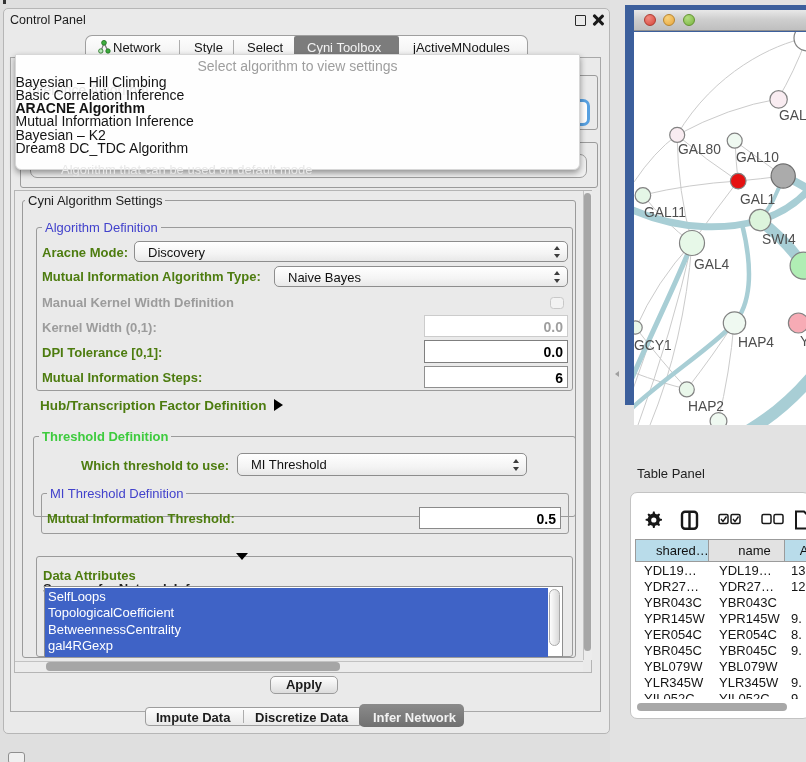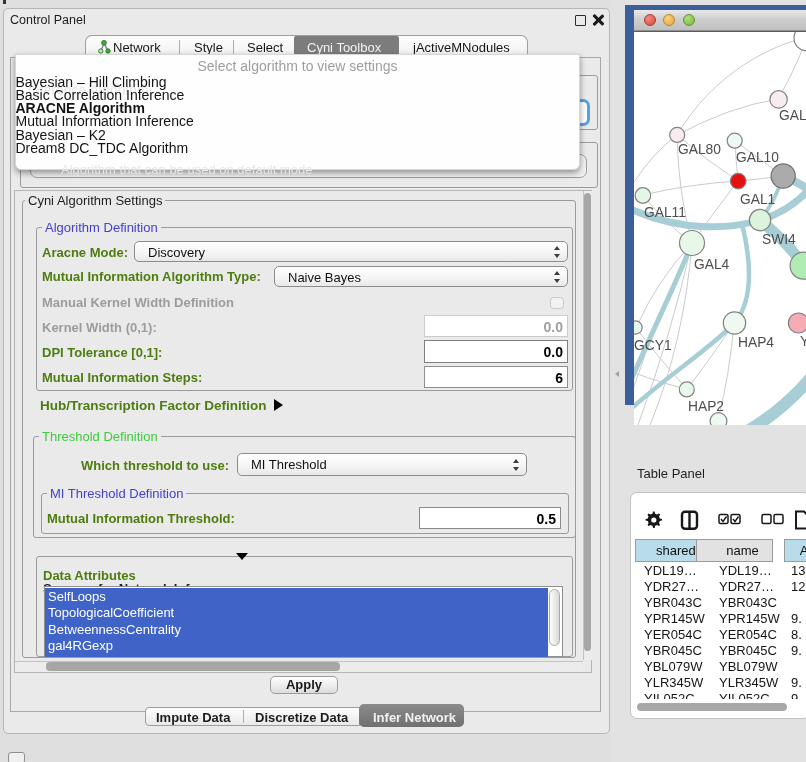--- a/index.html
+++ b/index.html
@@ -144,21 +144,21 @@
   <div class="abs lbl dis" style="left:42px;top:320px;">Kernel Width (0,1):</div>
   <div class="abs field" style="left:424px;top:315px;width:144px;height:22px;border:1px solid #cccccc;color:#9f9f9f;padding:3px 4px 0 0;">0.0</div>
   <div class="abs lbl" style="left:42px;top:345px;">DPI Tolerance [0,1]:</div>
   <div class="abs field" style="left:424px;top:340px;width:144px;height:23px;border:1px solid #7f7f7f;color:#000;padding:3px 4px 0 0;">0.0</div>
   <div class="abs lbl" style="left:42px;top:370px;">Mutual Information Steps:</div>
   <div class="abs field" style="left:424px;top:366px;width:144px;height:22px;border:1px solid #8f8f8f;color:#000;padding:3px 4px 0 0;">6</div>
 
   <div class="abs lbl" style="left:40px;top:398px;font-size:13.5px;">Hub/Transcription Factor Definition</div>
   <div class="abs" style="left:274px;top:399px;width:0;height:0;border-top:6px solid transparent;border-bottom:6px solid transparent;border-left:9px solid #000;"></div>
 
-  <div class="abs group" style="left:33px;top:436px;width:543px;height:102px;">
+  <div class="abs group" style="left:33px;top:436px;width:543px;height:81px;font-weight:bold;">
     <span class="gtitle" style="color:#3ecb3e;">Threshold Definition</span>
   </div>
   <div class="abs lbl" style="left:81px;top:458px;">Which threshold to use:</div>
   <div class="abs group" style="left:41px;top:493px;width:528px;height:41px;">
     <span class="gtitle" style="color:#4242cc;">MI Threshold Definition</span>
   </div>
   <div class="abs combo" style="left:237px;top:453px;width:290px;height:23px;">
       <span class="ct">MI Threshold</span>
       <span class="spin">
         <i></i>
@@ -293,21 +293,21 @@
         <rect x="86" y="4.5" width="9" height="9" rx="1.5" stroke-width="1.5"></rect>
         <path d="M76,9 l2,2.5 l3.5,-5" stroke-width="1.4"></path>
         <path d="M88,9 l2,2.5 l3.5,-5" stroke-width="1.4"></path>
         <rect x="117" y="4.5" width="9" height="9" rx="1.5" stroke-width="1.5"></rect>
         <rect x="129" y="4.5" width="9" height="9" rx="1.5" stroke-width="1.5"></rect>
         <path d="M151,1.5 h8 l4,4 v13 h-12 z" stroke-width="2"></path>
       </g>
     </svg>
     <div id="thead">
       <div class="hc" style="left:0px;width:74px;text-indent:20px;">shared…</div>
-      <div class="hc" style="left:61px;width:77px;background:#e2e2e2;text-indent:16px;">name</div>
+      <div class="hc" style="left:73px;width:77px;background:#e2e2e2;text-indent:16px;">name</div>
       <div class="hc" style="left:149px;width:40px;">A</div>
     </div>
     <div class="abs" style="left:4px;top:69px;width:176px;height:137px;overflow:hidden;">
       <div class="trow" style="top:1px;">
           <span style="left:9px;">YDL19…</span>
           <span style="left:84px;">YDL19…</span>
           <span style="left:156px;">13</span>
         </div>
       <div class="trow" style="top:17px;">
           <span style="left:9px;">YDR27…</span>

